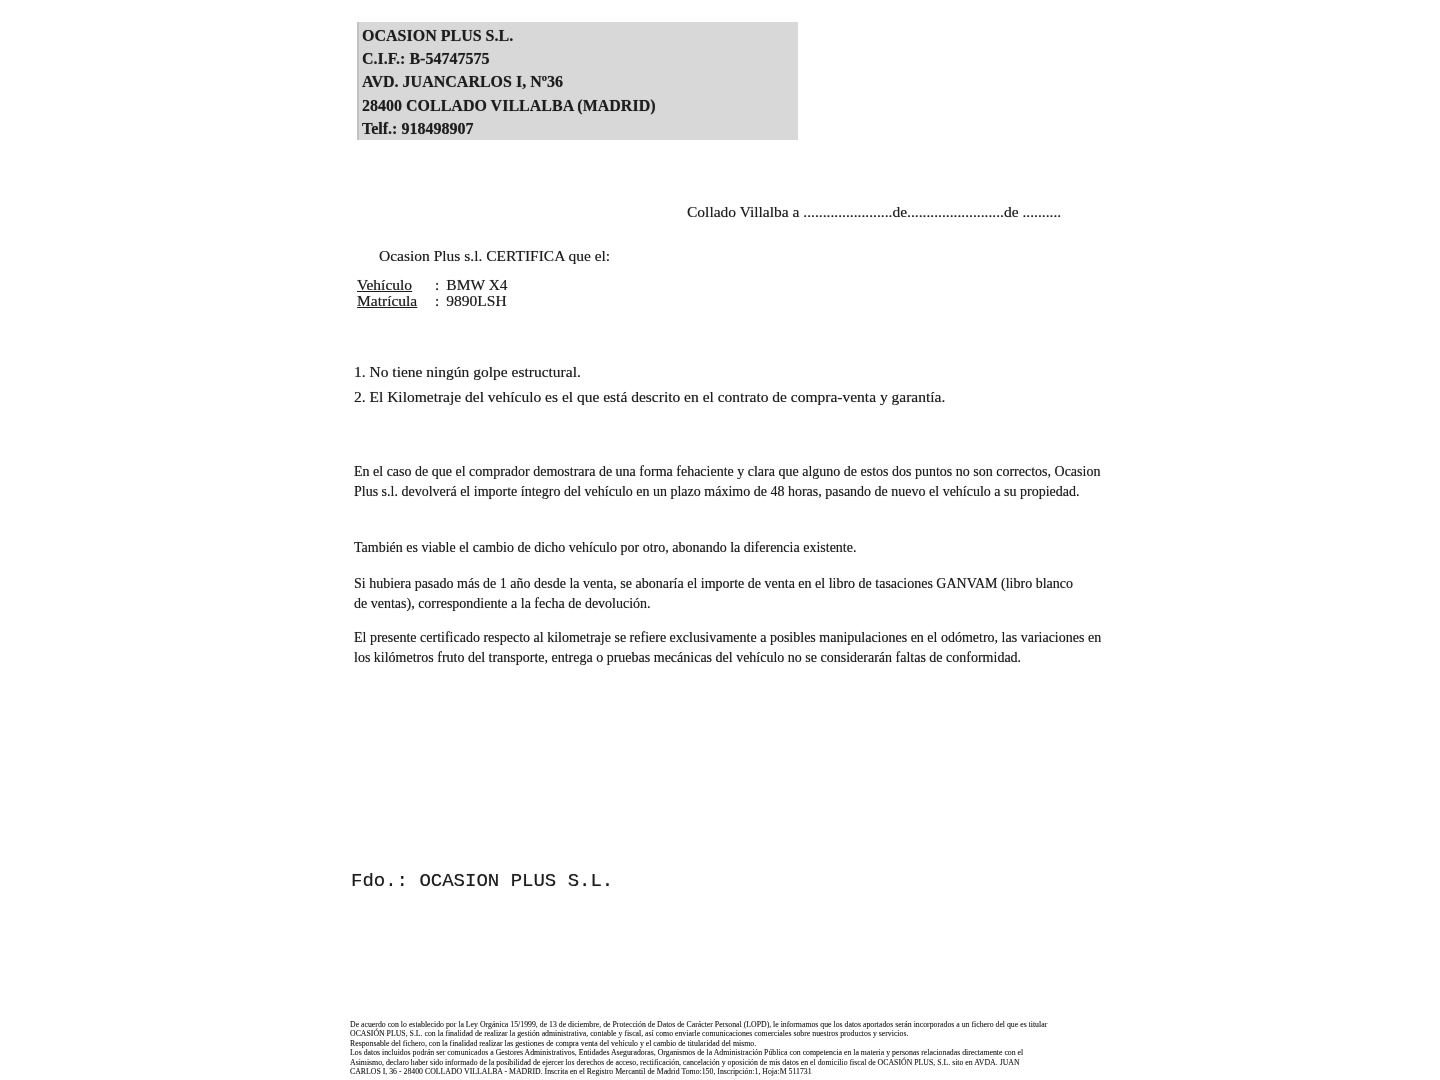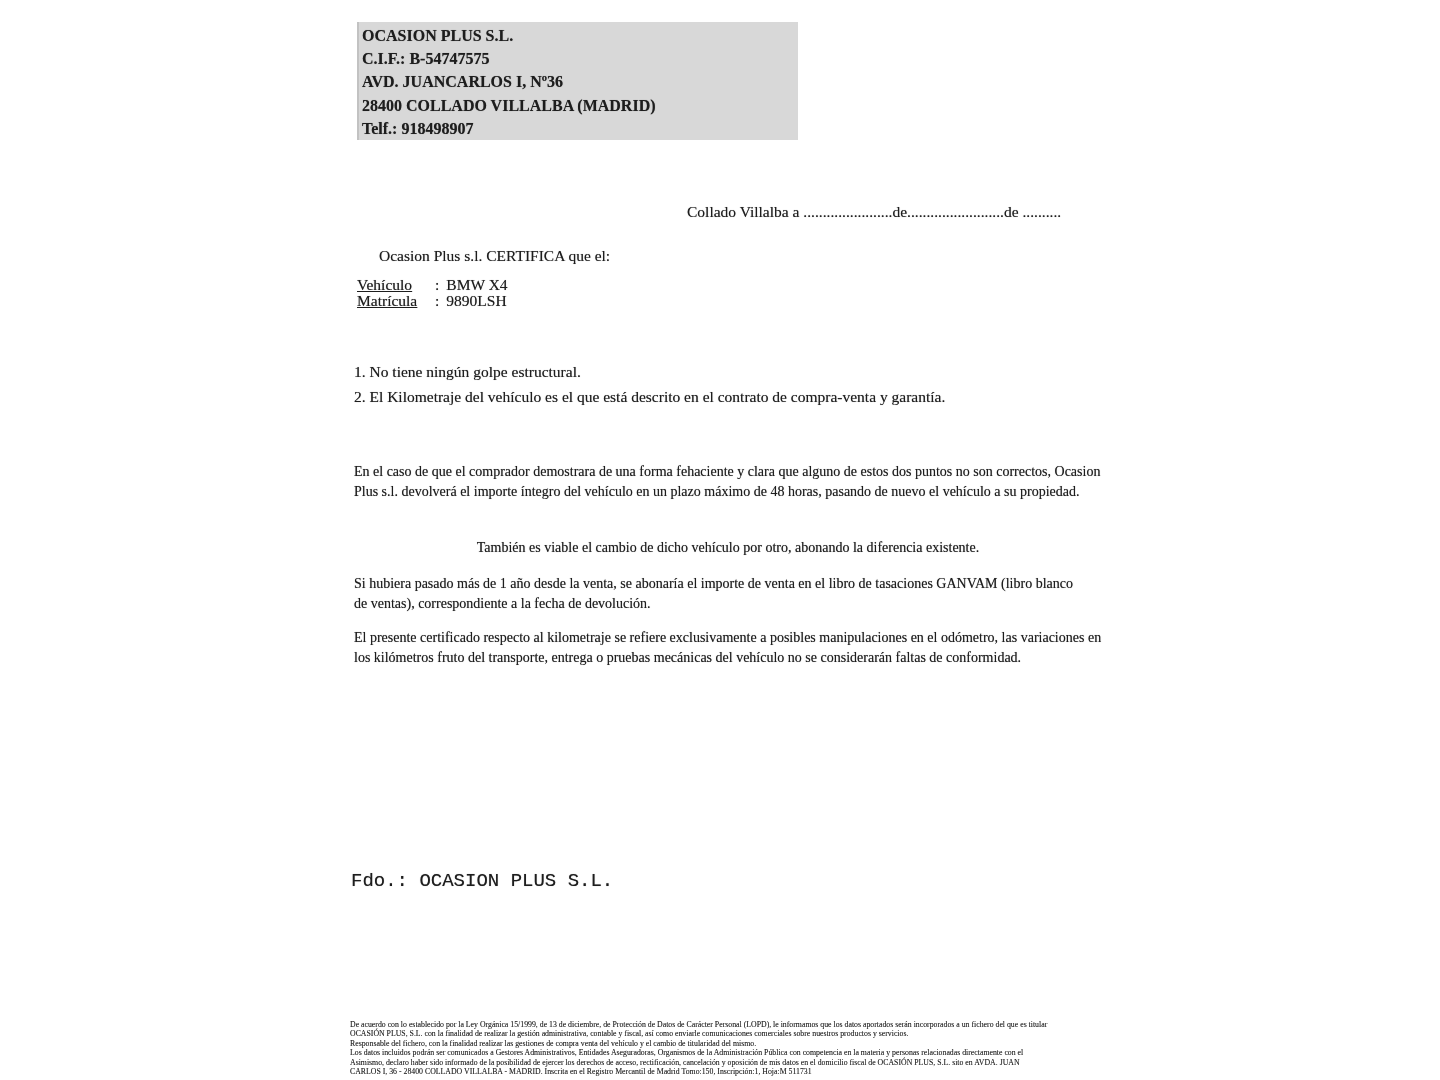--- a/index.html
+++ b/index.html
@@ -71,21 +71,21 @@
   .numbered-item.item1 { top: 351px; margin-top: 12px; }
   .numbered-item.item2 { top: 388px; }
   .para {
     position: absolute;
     left: 354px;
     width: 748px;
     font-size: 14px;
     line-height: 20px;
   }
   .para.p1 { top: 462px; }
-  .para.p2 { top: 538px; text-align: center; }
+  .para.p2 { top: 538px; }
   .para.p3 { top: 574px; width: 726px; }
   .para.p4 { top: 628px; }
   .signature {
     position: absolute;
     left: 351px;
     top: 870px;
     font-size: 19px;
     white-space: nowrap;
     font-family: Liberation Mono, monospace;
   }

